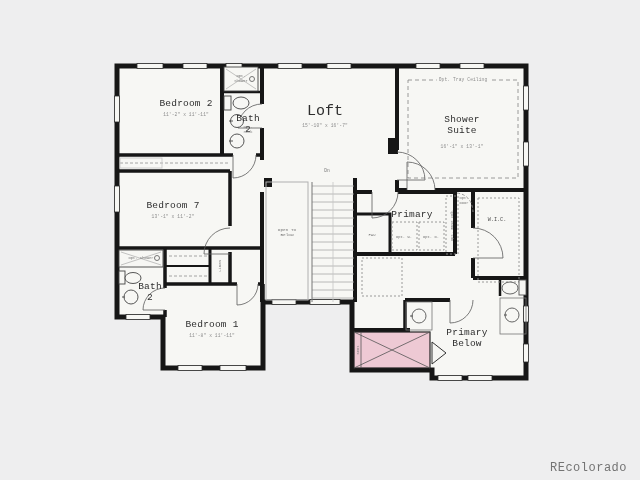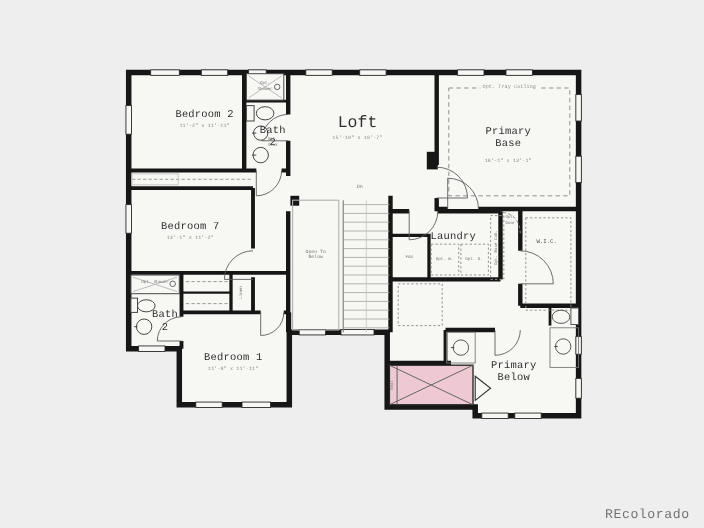--- a/index.html
+++ b/index.html
@@ -156,28 +156,28 @@
   <div class="lbl room" style="left:186px;top:104px">Bedroom 2</div>
   <div class="lbl dim" style="left:186px;top:115px">11'-2" x 11'-11"</div>
 
   <div class="lbl room wrap" style="left:248px;top:124px;width:28px">Bath 2</div>
   <div class="lbl micro wrap" style="left:241px;top:79px;width:22px">Opt. Shower</div>
   <div class="lbl micro wrap" style="left:248px;top:130px;width:12px">Opt. Sink</div>
 
   <div class="lbl big" style="left:325px;top:112px">Loft</div>
   <div class="lbl dim" style="left:325px;top:126px">15'-10" x 16'-7"</div>
 
-  <div class="lbl room wrap" style="left:462px;top:125px;width:48px">Primary Base</div>
+  <div class="lbl room wrap" style="left:462px;top:125px;width:48px">Shower Suite</div>
   <div class="lbl dim" style="left:462px;top:147px">16'-1" x 13'-1"</div>
   <div class="lbl dim onpaper" style="left:463px;top:80px">Opt. Tray Ceiling</div>
 
   <div class="lbl room" style="left:173px;top:206px">Bedroom 7</div>
   <div class="lbl dim" style="left:173px;top:217px">13'-1" x 11'-2"</div>
 
-  <div class="lbl room" style="left:412px;top:215px">Laundry</div>
+  <div class="lbl room" style="left:412px;top:215px">Primary</div>
   <div class="lbl micro" style="left:404px;top:237px">Opt. W.</div>
   <div class="lbl micro" style="left:431px;top:237px">Opt. D.</div>
   <div class="lbl micro vert" style="left:452px;top:225px">Opt. Base Cab.</div>
   <div class="lbl micro" style="left:372px;top:235px">FAU</div>
 
   <div class="lbl micro wrap" style="left:287px;top:232px;width:30px;font-size:4.4px">Open To Below</div>
   <div class="lbl micro" style="left:327px;top:171px;font-size:4.6px">Dn</div>
 
   <div class="lbl micro wrap" style="left:464px;top:201px;width:16px">Opt. Door</div>
   <div class="lbl tiny" style="left:497px;top:220px;font-size:5.2px">W.I.C.</div>

